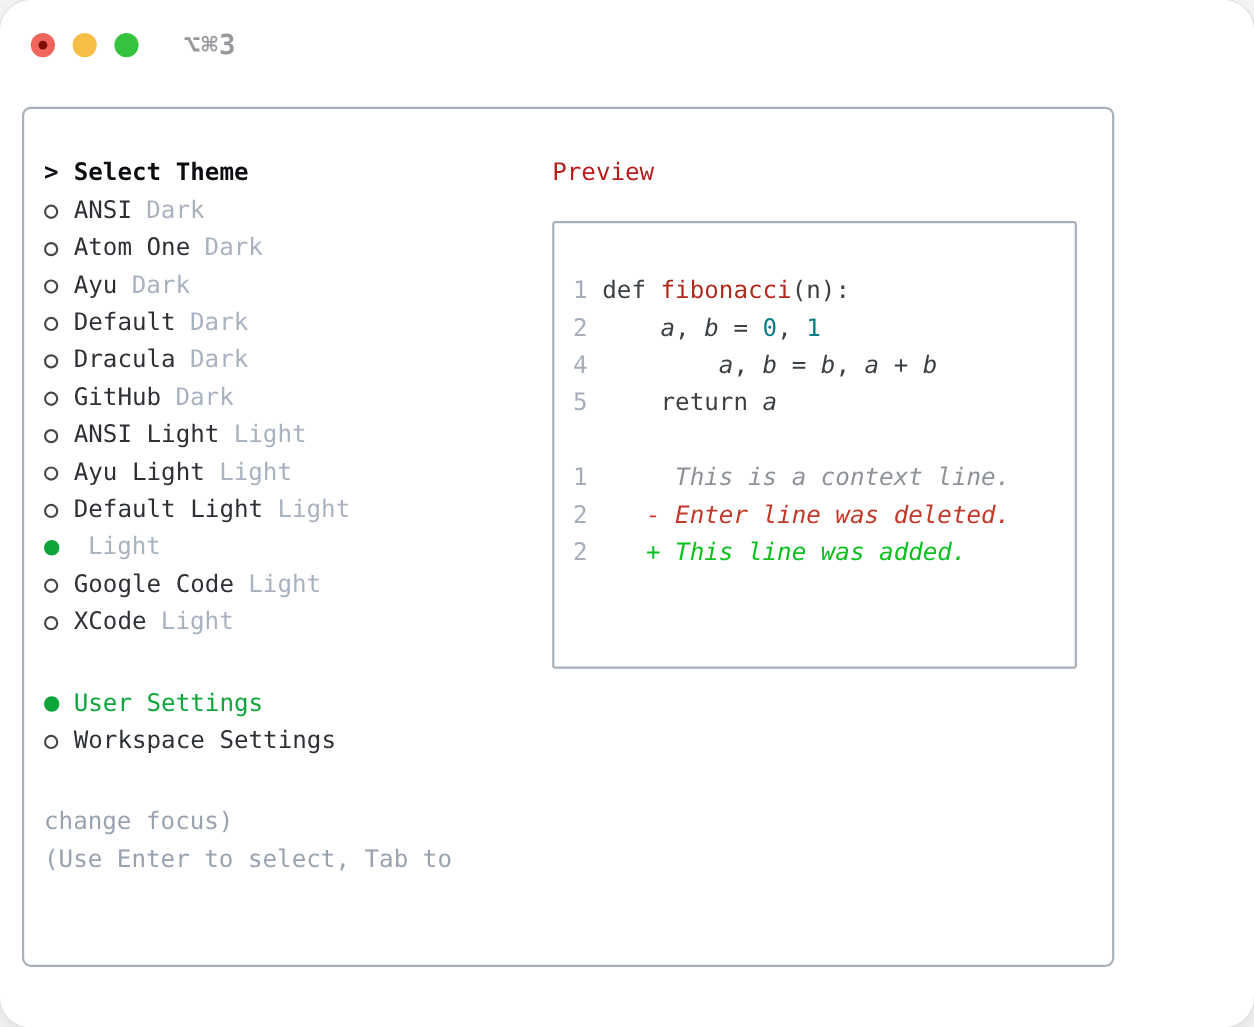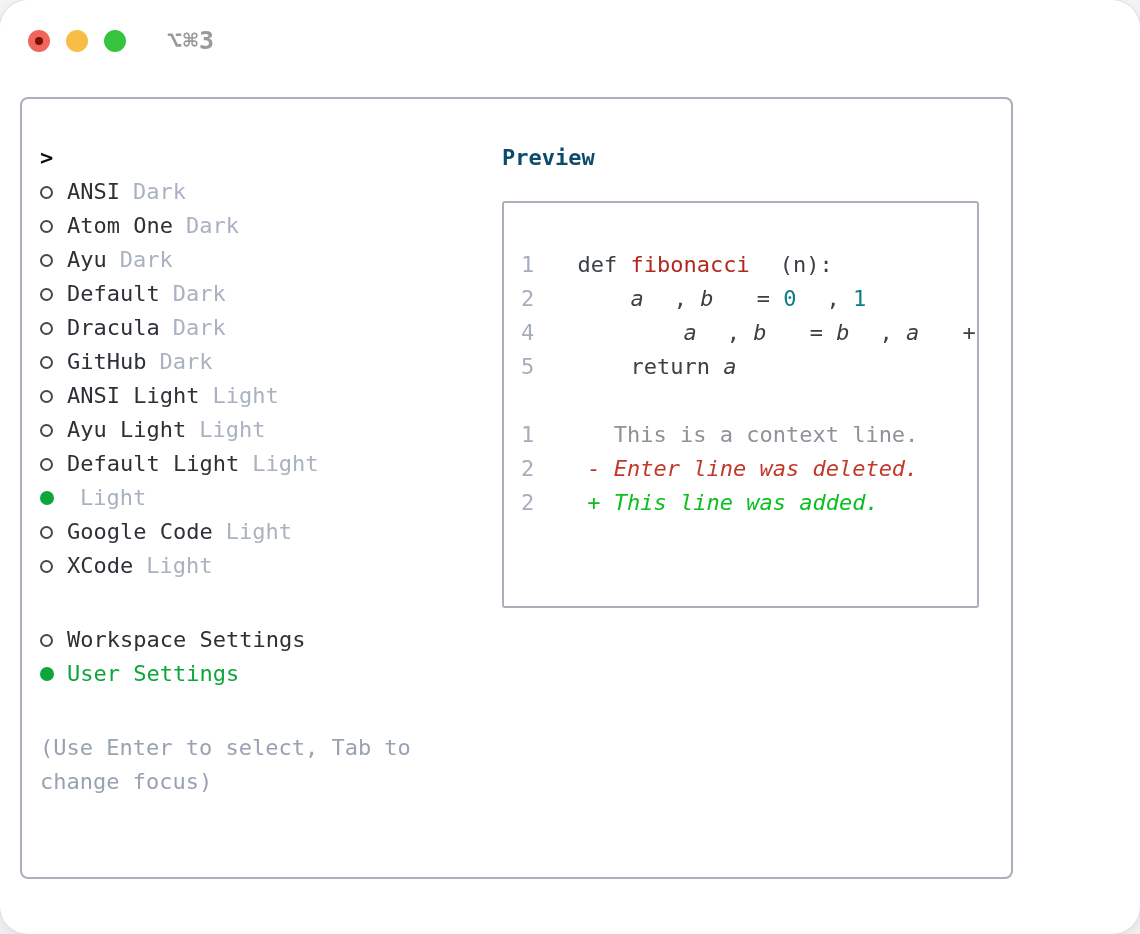--- a/index.html
+++ b/index.html
@@ -62,43 +62,43 @@
   }
   .t-name{color:var(--text-dark);}
   .t-name.sel{color:var(--accent-green);}
   .t-name.hdr{font-weight:bold;color:#0b0d10;}
   .t-variant{color:var(--variant-gray);margin-left:13px;}
   .spacer{height:40px;}
   .hint-line{color:var(--hint-gray);height:34px;line-height:34px;white-space:pre;}
   
   .right-col{position:absolute;left:480px;top:42px;}
   .preview-title{
-    font-size:22px;line-height:34px;font-weight:bold;color:#0c4a6e;
+    font-size:22px;line-height:34px;font-weight:normal;color:#b91c1c;
   }
   .preview-box{
     margin-top:26px;
     width:477px;height:407px;
     border:2px solid var(--border-gray);
     border-radius:3px;
     box-sizing:border-box;
     padding:45px 0 0 17px;
     overflow:hidden;
     background:#ffffff;
   }
   .pline{
     font-size:22px;line-height:34px;height:34px;
     white-space:pre;
   }
   .lineno{color:var(--lineno-gray);}
-  .s-plain{color:var(--code-plain);margin-left:30px;}
+  .s-plain{color:var(--code-plain);}
   .s-function{color:var(--function-red);}
   .s-variable{color:var(--code-plain);font-style:italic;}
   .s-number{color:var(--number-teal);}
   .s-builtin{color:var(--builtin-blue);}
-  .s-context{color:var(--context-gray);}
+  .s-context{color:var(--context-gray);font-style:italic;}
   .s-deleted{color:var(--deleted-red);font-style:italic;}
   .s-added{color:var(--added-green);font-style:italic;}
 </style>
 </head>
 <body style="--tl-red: #f0655c; --tl-red-dot: #7e0d05; --tl-yellow: #f7bd45; --tl-green: #36c43e; --title-gray: #97999c; --border-gray: #a9b0ba; --accent-green: #0da63c; --text-dark: #2d3136; --variant-gray: #a9b2c0; --hint-gray: #98a2b1; --lineno-gray: #a6aebc; --code-plain: #3b4045; --function-red: #b1281d; --builtin-blue: #1b99d5; --number-teal: #0c7d85; --context-gray: #8e9299; --deleted-red: #c2392a; --added-green: #09c01e;">
 
 <div class="window">
 
   <div class="titlebar">
     <span class="tl tl-close">
@@ -107,20 +107,21 @@
     <span class="tl tl-min"></span>
     <span class="tl tl-zoom"></span>
     <span class="win-title">⌥⌘3</span>
   </div>
 
   <div class="main-box">
 
     <div class="left-col">
       <div class="row">
         <span class="marker"><span class="prompt">&gt;</span></span>
+        <span class="t-name hdr">Select Theme</span>
       </div>
 
       <div id="theme-list">
           <div class="row"><span class="marker"><span class="circle"></span></span><span class="t-name">ANSI</span><span class="t-variant">Dark</span></div>
           <div class="row"><span class="marker"><span class="circle"></span></span><span class="t-name">Atom One</span><span class="t-variant">Dark</span></div>
           <div class="row"><span class="marker"><span class="circle"></span></span><span class="t-name">Ayu</span><span class="t-variant">Dark</span></div>
           <div class="row"><span class="marker"><span class="circle"></span></span><span class="t-name">Default</span><span class="t-variant">Dark</span></div>
           <div class="row"><span class="marker"><span class="circle"></span></span><span class="t-name">Dracula</span><span class="t-variant">Dark</span></div>
           <div class="row"><span class="marker"><span class="circle"></span></span><span class="t-name">GitHub</span><span class="t-variant">Dark</span></div>
           <div class="row"><span class="marker"><span class="circle"></span></span><span class="t-name">ANSI Light</span><span class="t-variant">Light</span></div>
@@ -128,28 +129,28 @@
           <div class="row"><span class="marker"><span class="circle"></span></span><span class="t-name">Default Light</span><span class="t-variant">Light</span></div>
           <div class="row"><span class="marker"><span class="circle sel"></span></span><span class="t-variant">Light</span></div>
           <div class="row"><span class="marker"><span class="circle"></span></span><span class="t-name">Google Code</span><span class="t-variant">Light</span></div>
           <div class="row"><span class="marker"><span class="circle"></span></span><span class="t-name">XCode</span><span class="t-variant">Light</span></div>
         </div>
 
       <div class="spacer"></div>
 
 
       <div id="apply-options">
+          <div class="row"><span class="marker"><span class="circle sel"></span></span><span class="t-name sel">User Settings</span></div>
           <div class="row"><span class="marker"><span class="circle"></span></span><span class="t-name">Workspace Settings</span></div>
-          <div class="row"><span class="marker"><span class="circle sel"></span></span><span class="t-name sel">User Settings</span></div>
         </div>
 
       <div class="spacer"></div>
 
+      <div class="hint-line">change focus)</div>
       <div class="hint-line">(Use Enter to select, Tab to</div>
-      <div class="hint-line">change focus)</div>
     </div>
 
     <div class="right-col">
       <div class="preview-title">Preview</div>
       <div class="preview-box" id="preview-box">
           <div class="pline"><span class="lineno">1 </span><span class="s-plain">def </span><span class="s-function">fibonacci</span><span class="s-plain">(n):</span></div>
           <div class="pline"><span class="lineno">2 </span><span class="s-plain">    </span><span class="s-variable">a</span><span class="s-plain">, </span><span class="s-variable">b</span><span class="s-plain"> = </span><span class="s-number">0</span><span class="s-plain">, </span><span class="s-number">1</span></div>
           <div class="pline"><span class="lineno">4 </span><span class="s-plain">        </span><span class="s-variable">a</span><span class="s-plain">, </span><span class="s-variable">b</span><span class="s-plain"> = </span><span class="s-variable">b</span><span class="s-plain">, </span><span class="s-variable">a</span><span class="s-plain"> + </span><span class="s-variable">b</span></div>
           <div class="pline"><span class="lineno">5 </span><span class="s-plain">    return </span><span class="s-variable">a</span></div>
           <div class="pline"><span class="lineno"></span></div>

